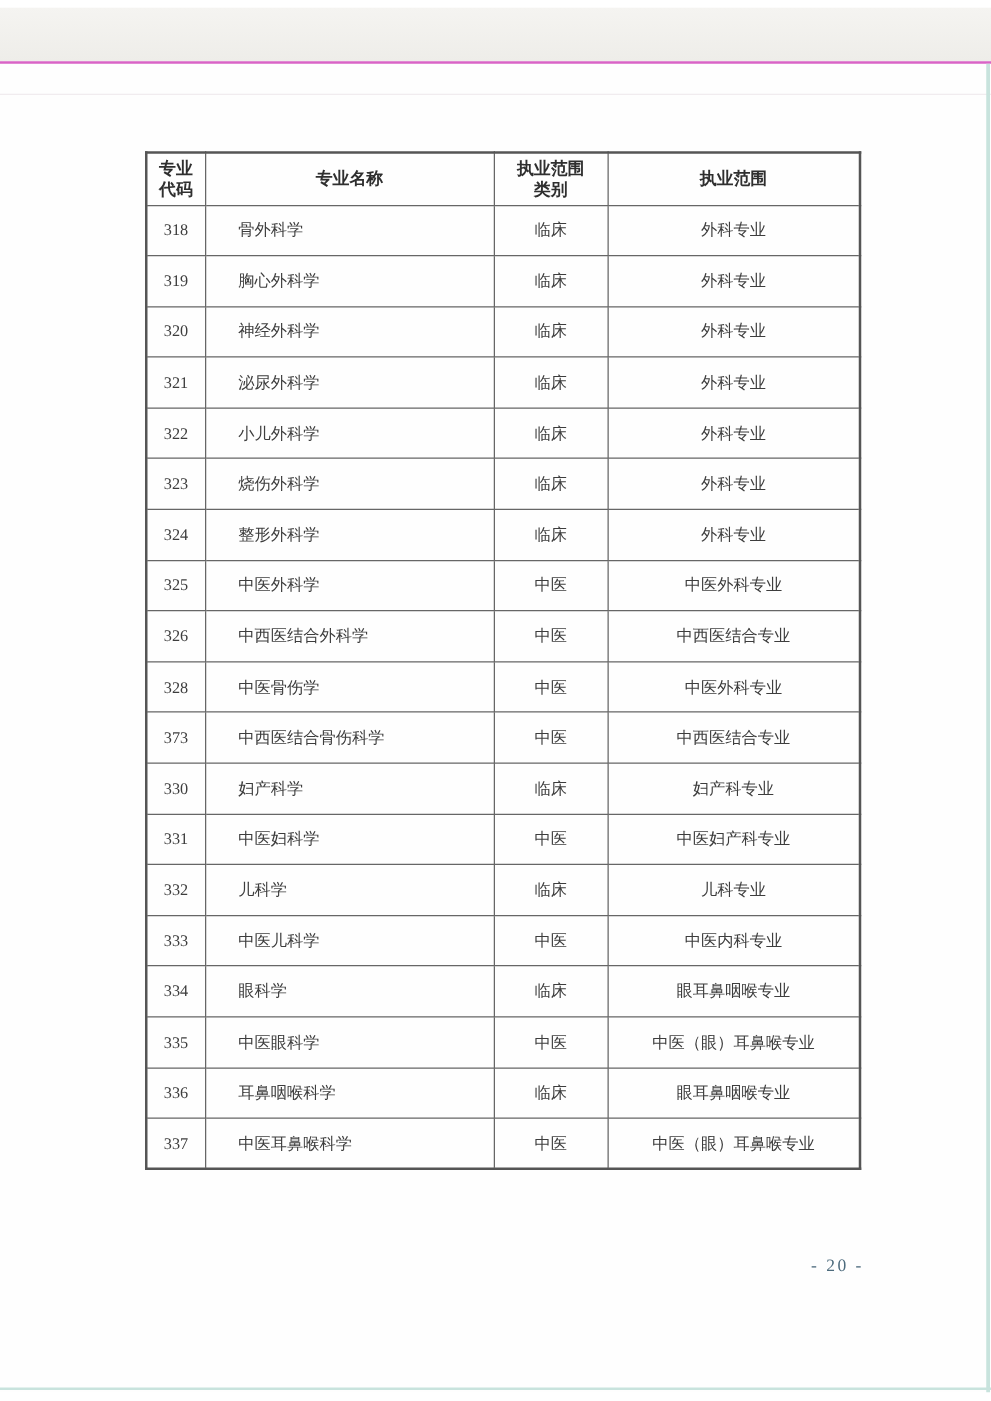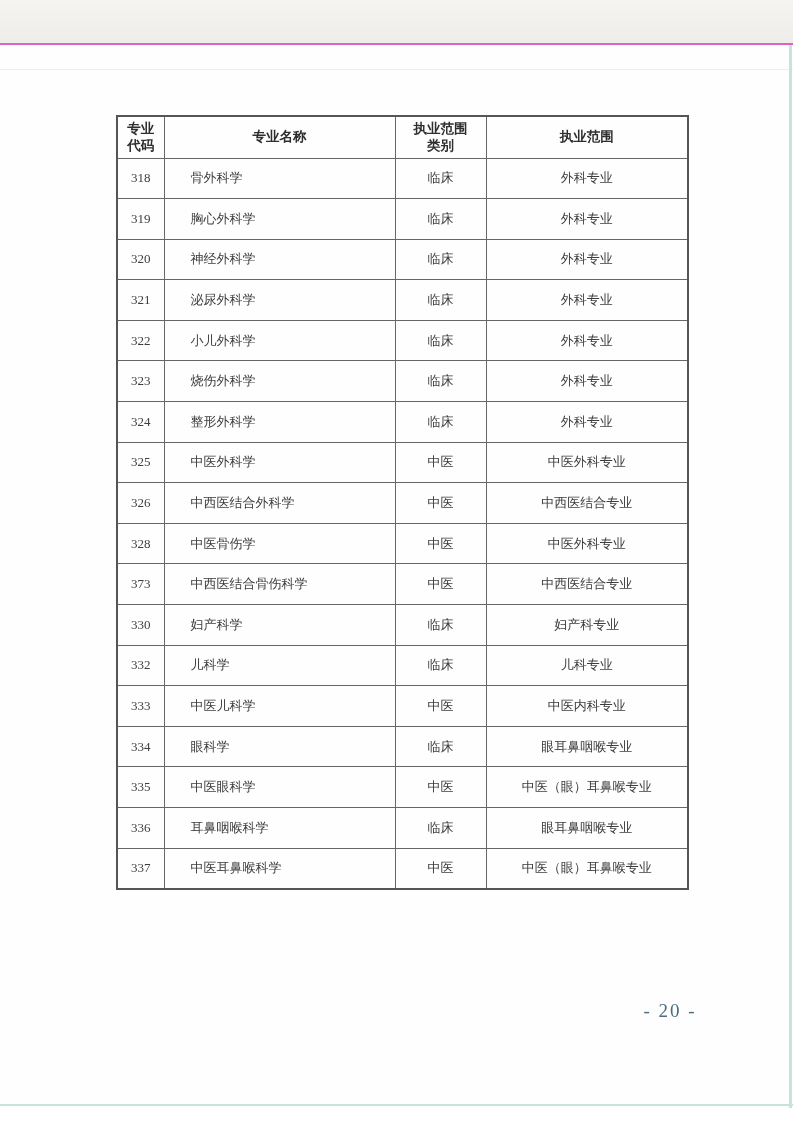--- a/index.html
+++ b/index.html
@@ -4,20 +4,21 @@
 <style>
   * { margin: 0; padding: 0; box-sizing: border-box; }
   html, body { background: #ffffff; }
   .page {
     position: relative;
     width: 793px;
     height: 1108px;
     background: #fefefe;
     overflow: hidden;
     font-family: "Liberation Serif", serif;
+    margin-top: 6px;
   }
   
   .top-band {
     position: absolute;
     left: 0; top: 0;
     width: 793px; height: 43px;
     background: linear-gradient(#f5f4f1, #eeede9);
   }
   .pink-line {
     position: absolute;
@@ -78,21 +79,21 @@
   .cell-name     { text-align: left; padding-left: 26px; }
   .cell-category { text-align: center; }
   .cell-scope    { text-align: center; }
   
   .page-number {
     position: absolute;
     left: 620px; top: 1000px;
     width: 100px;
     text-align: center;
     font-family: "Liberation Serif", serif;
-    font-size: 19px;
+    font-size: 14px;
     letter-spacing: 2px;
     color: #4d6b7d;
   }
 </style>
 </head>
 <body>
 
 <div class="page">
 
   <div class="top-band"></div>
@@ -185,20 +186,26 @@
       <td class="cell-category">中医</td>
       <td class="cell-scope">中西医结合专业</td>
     </tr>
         <tr>
       <td class="cell-code">330</td>
       <td class="cell-name">妇产科学</td>
       <td class="cell-category">临床</td>
       <td class="cell-scope">妇产科专业</td>
     </tr>
         <tr>
+      <td class="cell-code">331</td>
+      <td class="cell-name">中医妇科学</td>
+      <td class="cell-category">中医</td>
+      <td class="cell-scope">中医妇产科专业</td>
+    </tr>
+        <tr>
       <td class="cell-code">332</td>
       <td class="cell-name">儿科学</td>
       <td class="cell-category">临床</td>
       <td class="cell-scope">儿科专业</td>
     </tr>
         <tr>
       <td class="cell-code">333</td>
       <td class="cell-name">中医儿科学</td>
       <td class="cell-category">中医</td>
       <td class="cell-scope">中医内科专业</td>

